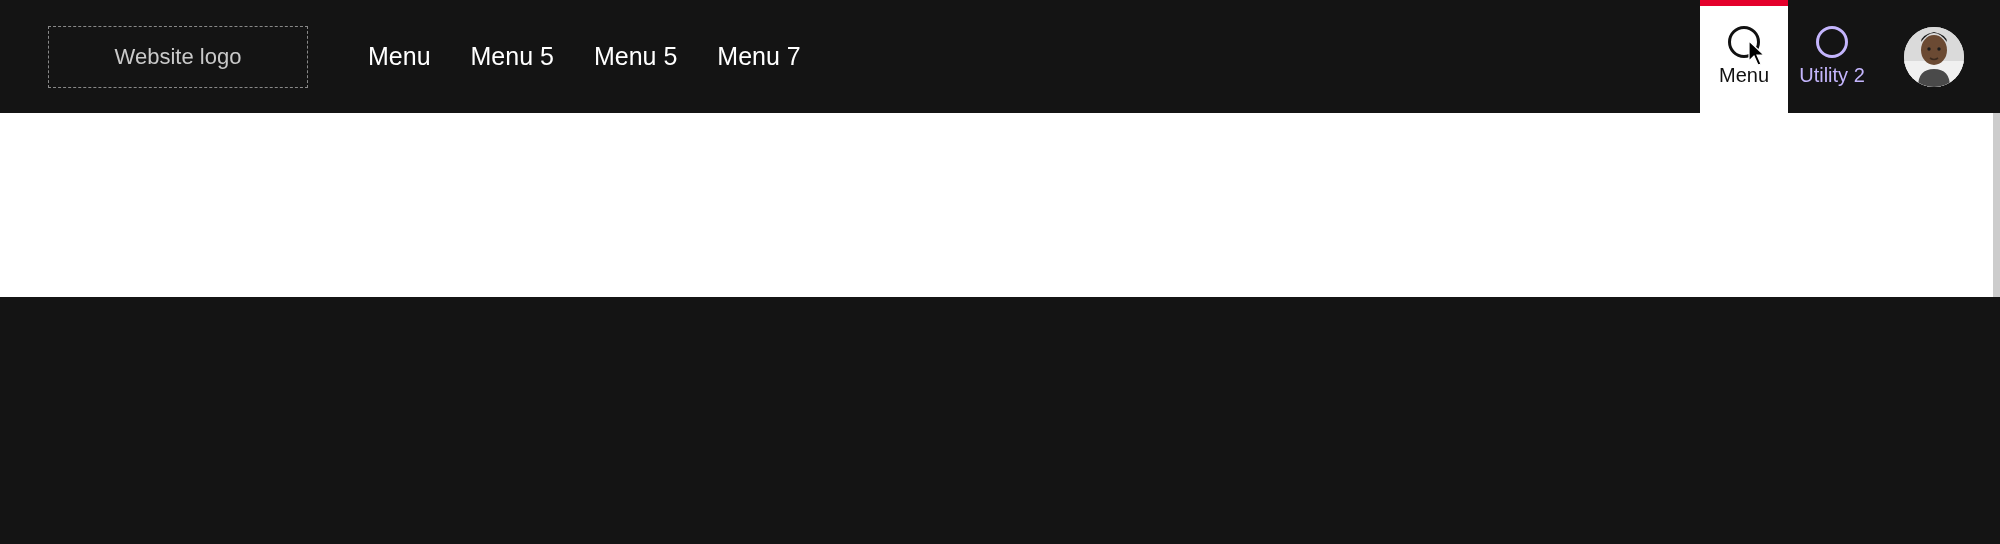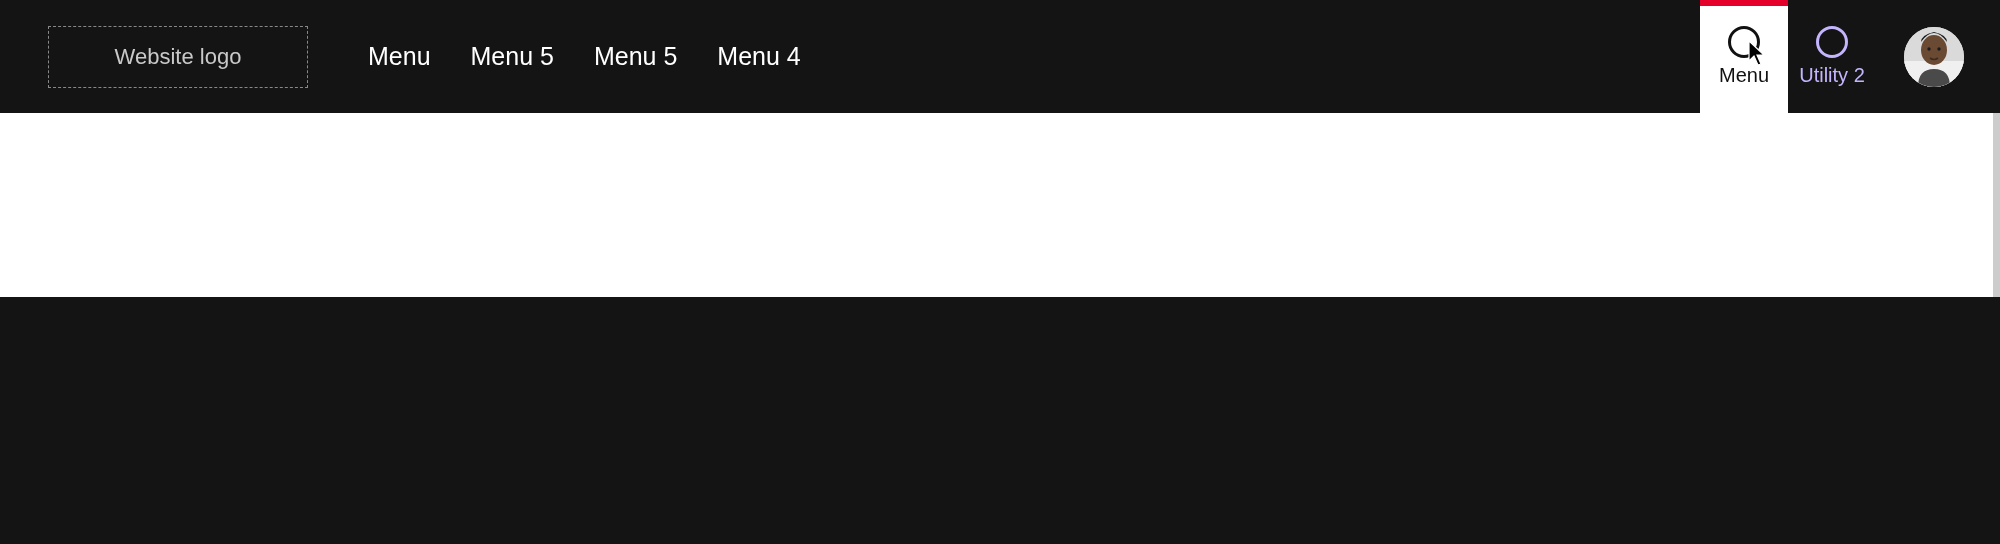--- a/index.html
+++ b/index.html
@@ -76,21 +76,21 @@
     <div class="logo-slot">
       <div class="logo-box">
         <span>Website logo</span>
       </div>
     </div>
 
     <nav class="main-menu">
       <a>Menu</a>
       <a>Menu 5</a>
       <a>Menu 5</a>
-      <a>Menu 4</a>
+      <a>Menu 7</a>
     </nav>
 
     <div class="spacer"></div>
 
     <div class="utility-menu">
 
       <div class="util-item active accent">
         <span class="circle"></span>
         <span>Menu</span>
         <span class="cursor-overlay">

